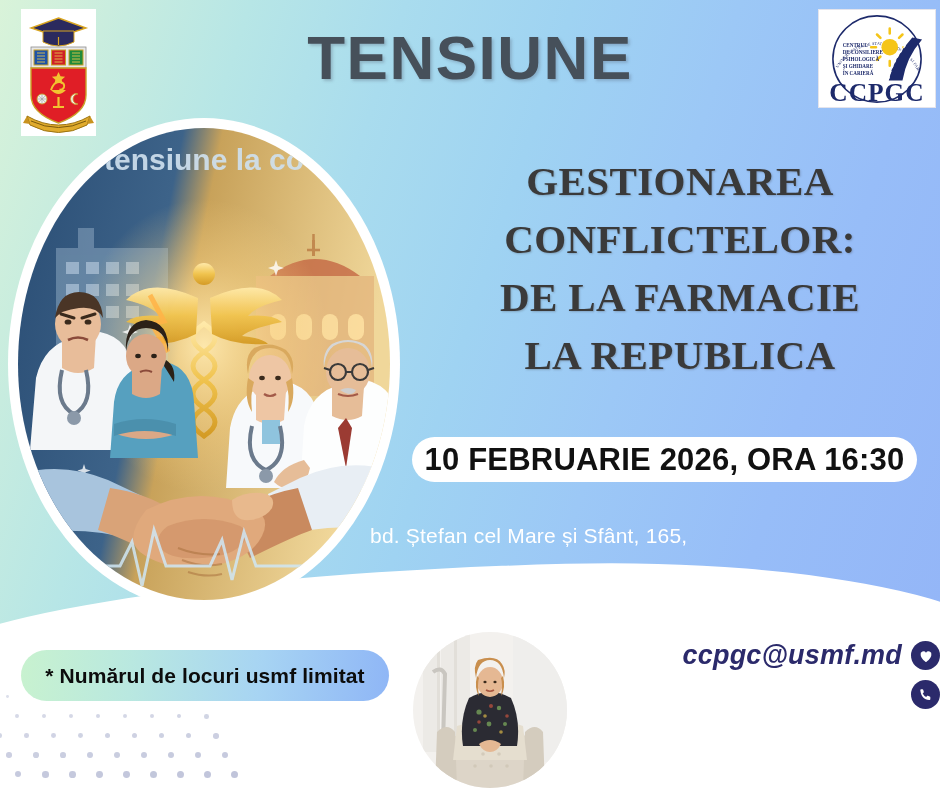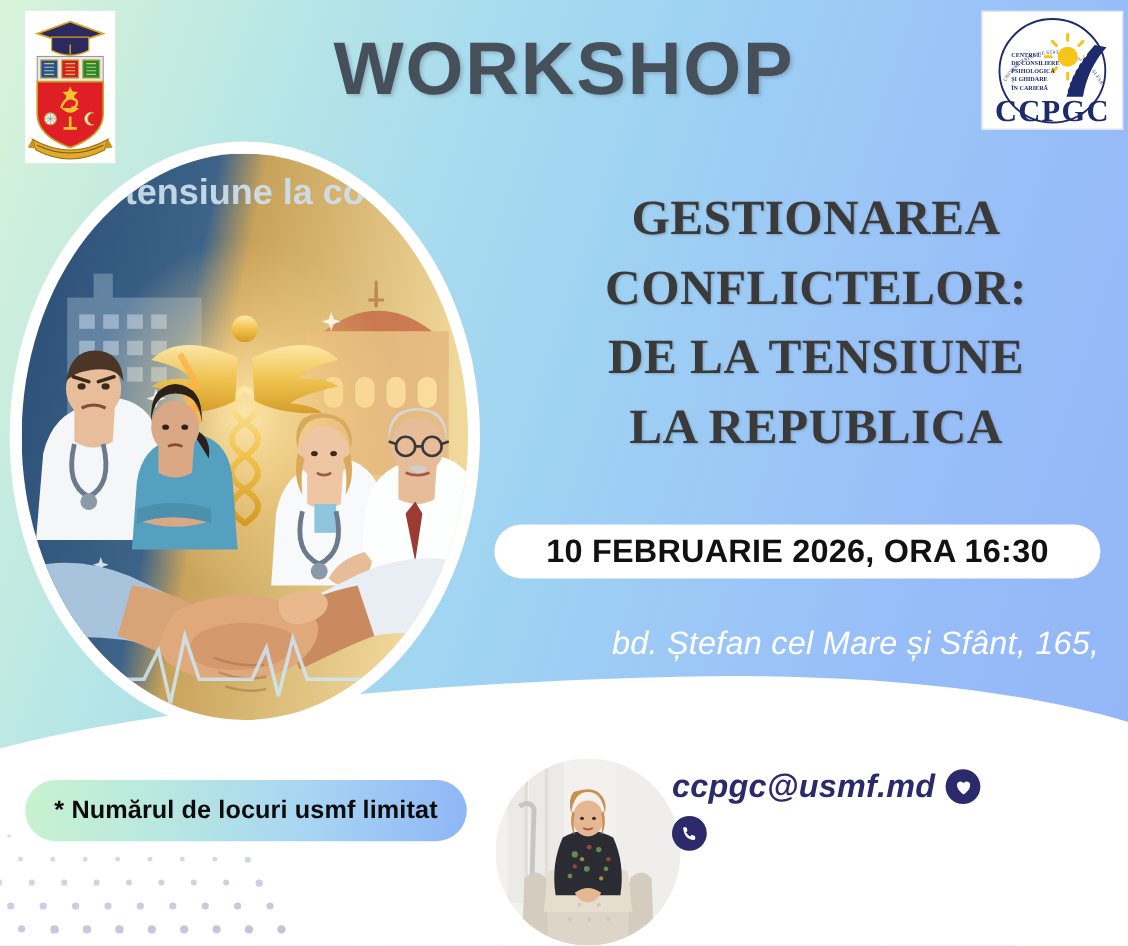--- a/index.html
+++ b/index.html
@@ -117,29 +117,28 @@
   }
   .headline div { white-space:nowrap; }
 
   
   .date-pill {
     position:absolute; left:412px; top:437px;
     width:505px; height:45px;
     background:#ffffff;
     border-radius:24px;
     display:flex; align-items:center; justify-content:center;
-    font-size:27px; font-weight:700; letter-spacing:.2px;
+    font-size:31px; font-weight:700; letter-spacing:.2px;
     color:#111111;
   }
 
   
   .address {
     position:absolute; left:370px; top:508px; width:546px;
-    text-align:right;
-    font-size:27px; font-style:italic; font-weight:400;
+    font-size:21px; font-weight:400;
     line-height:56px;
     color:#ffffff;
     letter-spacing:.2px;
   }
 
   
   .seats-pill {
     position:absolute; left:21px; top:650px;
     width:368px; height:51px;
     border-radius:26px;
@@ -161,22 +160,22 @@
 
   
   .contact { position:absolute; left:560px; top:634px; width:380px; }
   .contact .name {
     text-align:center;
     font-size:29px; font-weight:700; letter-spacing:.3px;
     color:#2b2a6b;
     padding-right:18px;
   }
   .contact .row {
-    display:flex; align-items:center; justify-content:flex-start;
-    gap:9px; margin-top:6px; padding-right:16px;
+    display:flex; align-items:center; justify-content:flex-end;
+    gap:9px; margin-top:6px; padding-right:0;
   }
   .contact .row .txt {
     font-size:27px; font-weight:700; font-style:italic;
     color:#2b2a6b; letter-spacing:.2px;
   }
   .cicon {
     width:29px; height:29px; border-radius:50%;
     background:#2b2a6b;
     display:flex; align-items:center; justify-content:center;
     flex:0 0 29px;
@@ -310,21 +309,21 @@
         <text x="24" y="45">DE CONSILIERE</text>
         <text x="24" y="52">PSIHOLOGICĂ</text>
         <text x="24" y="59">ȘI GHIDARE</text>
         <text x="24" y="66">ÎN CARIERĂ</text>
       </g>
 
       <text x="59" y="93" text-anchor="middle" font-family="Liberation Serif, serif" font-size="26" font-weight="bold" fill="#1d2a6b" letter-spacing="1">CCPGC</text>
     </svg>
   </div>
 
-  <div class="workshop">WORKSHOP</div>
+  <div class="workshop">TENSIUNE</div>
 
   <div class="hero-wrap">
     <div class="hero-ring"></div>
     <div class="hero-clip">
       <svg viewBox="0 0 372 472" xmlns="http://www.w3.org/2000/svg">
         <defs>
           <linearGradient id="heroBg" x1="0" y1="0" x2="1" y2="0.25">
             <stop offset="0%" stop-color="#2a4d74"></stop>
             <stop offset="42%" stop-color="#3d6389"></stop>
             <stop offset="52%" stop-color="#c8a25a"></stop>
@@ -491,21 +490,21 @@
 
           <text x="186" y="42" text-anchor="middle" fill="#cfe0ee" font-size="30" font-family="Liberation Sans, sans-serif" opacity=".92" id="heroCaption">tensiune la co</text>
         </g>
       </svg>
     </div>
   </div>
 
   <div class="headline">
     <div>GESTIONAREA</div>
     <div>CONFLICTELOR:</div>
-    <div>DE LA TENSIUNE</div>
+    <div>DE LA FARMACIE</div>
     <div>LA REPUBLICA</div>
   </div>
 
   <div class="date-pill">10 FEBRUARIE 2026, ORA 16:30</div>
 
   <div class="address">
     <div>bd. Ștefan cel Mare și Sfânt,  165,</div>
   </div>
 
   <div class="seats-pill">* Numărul de locuri usmf limitat</div>

